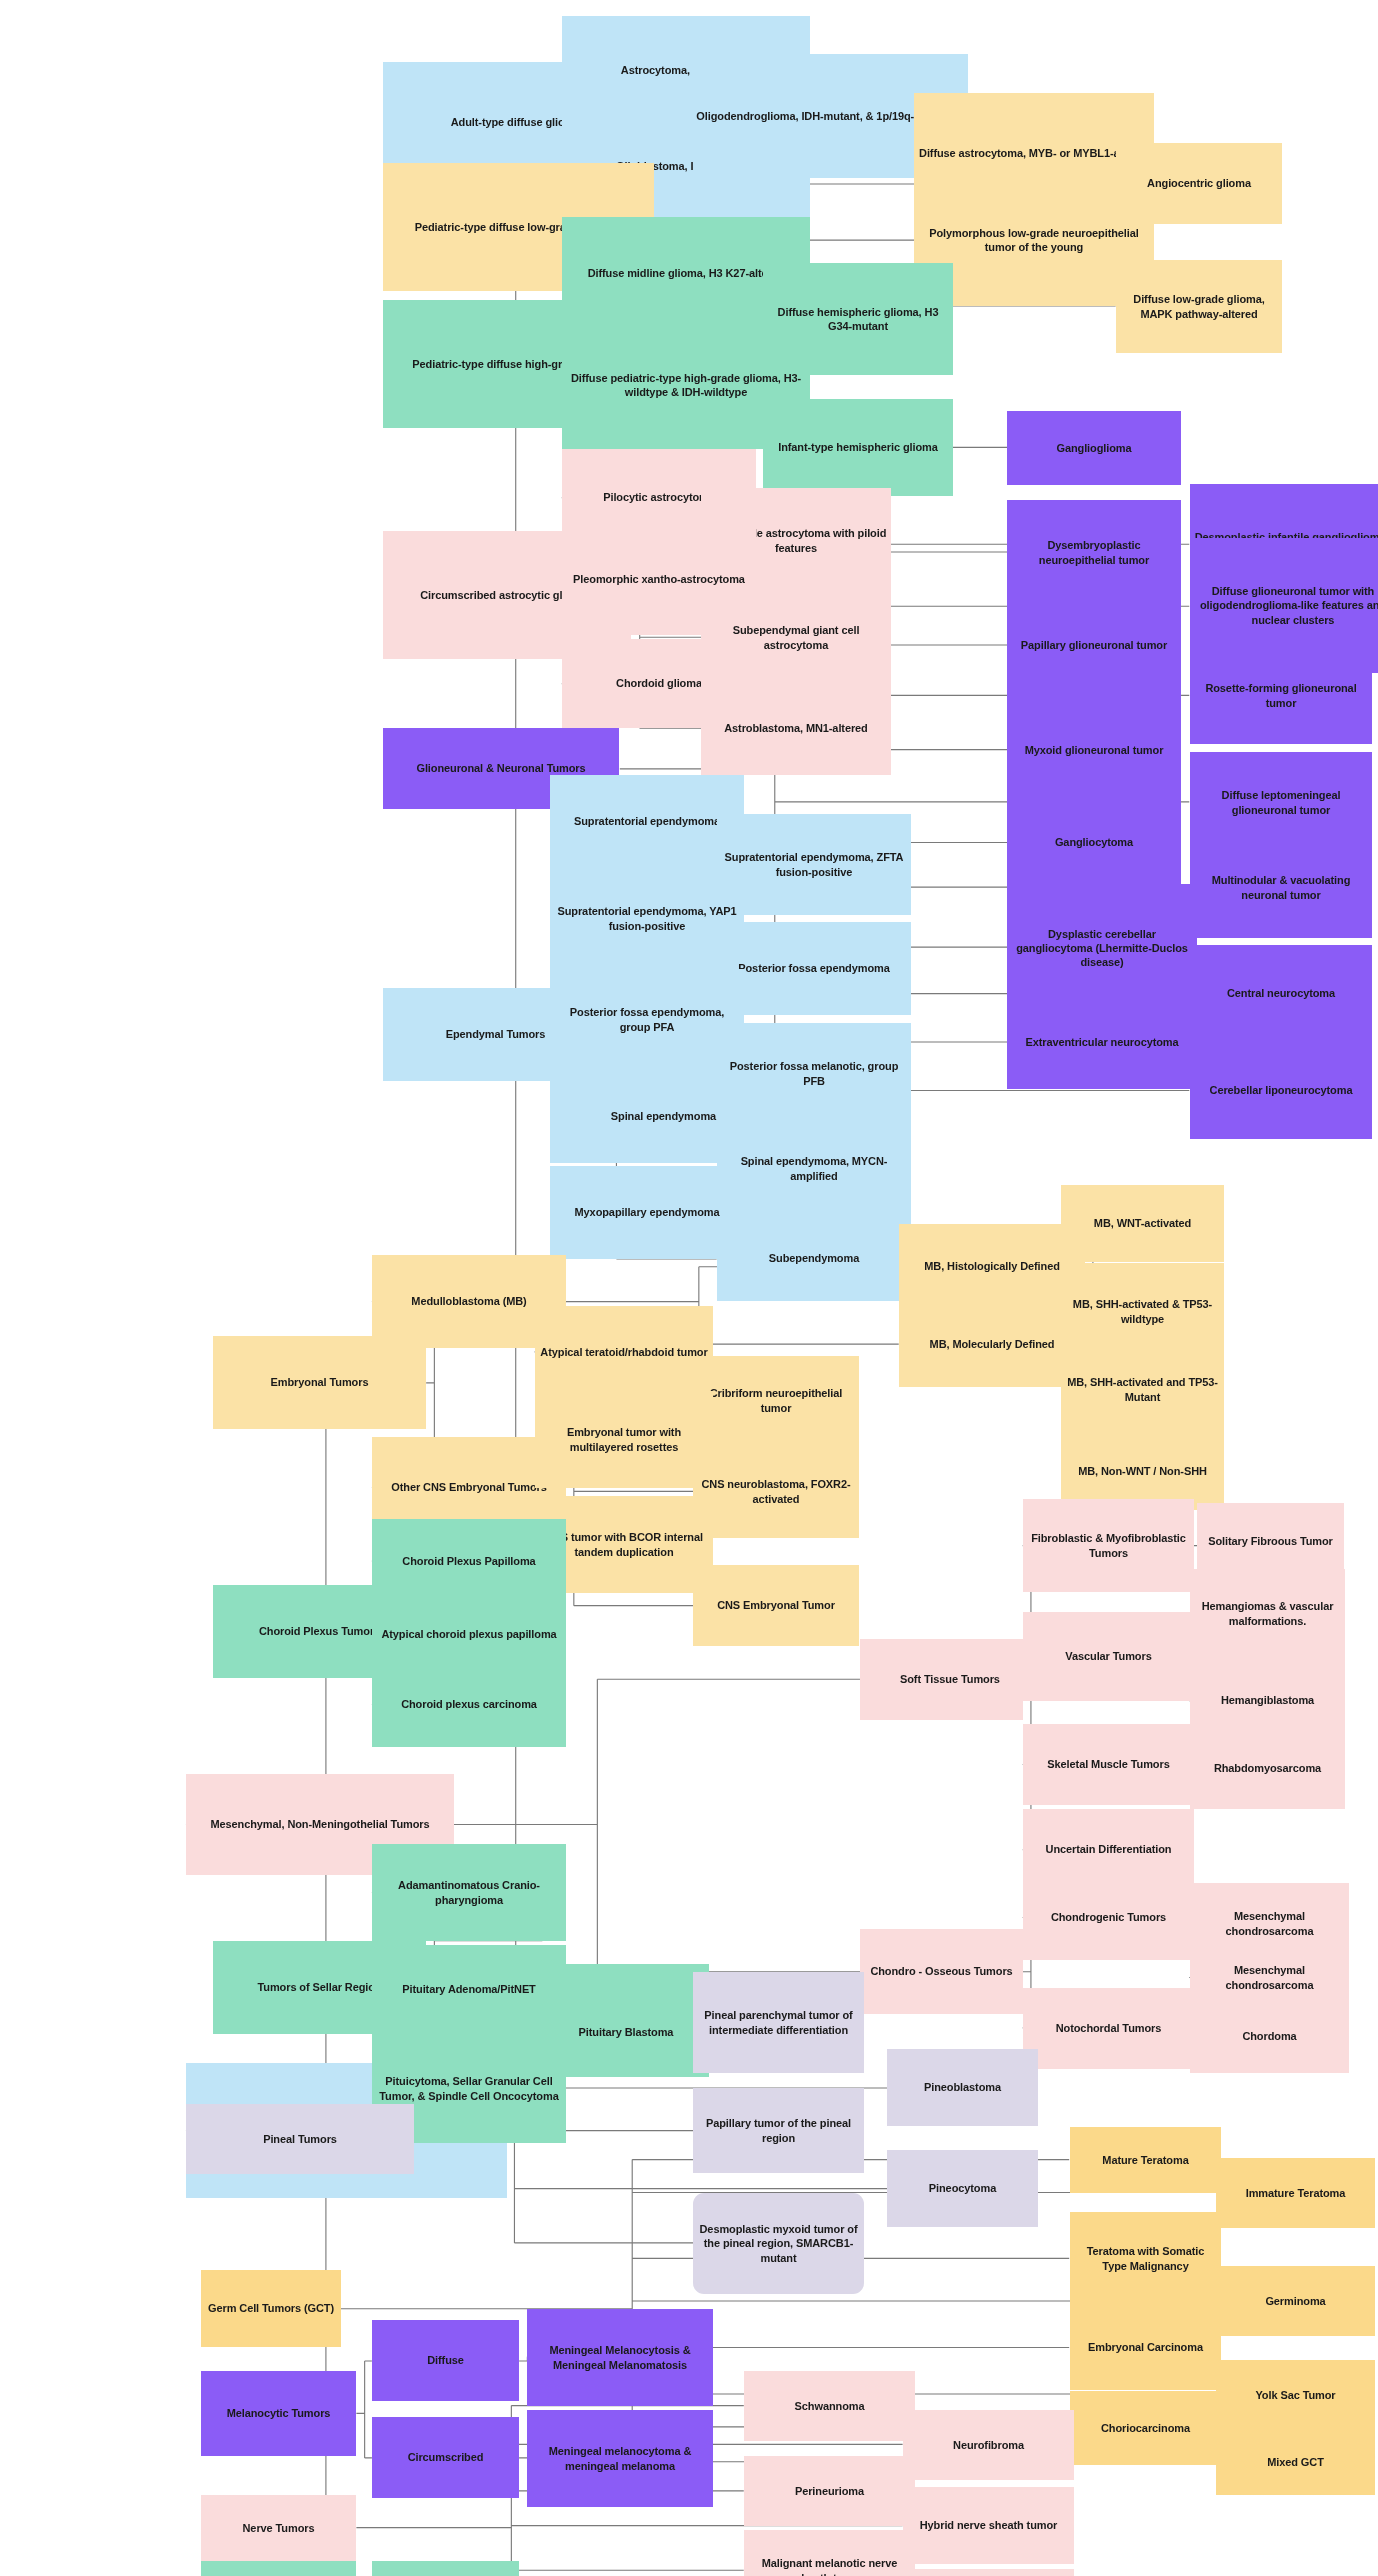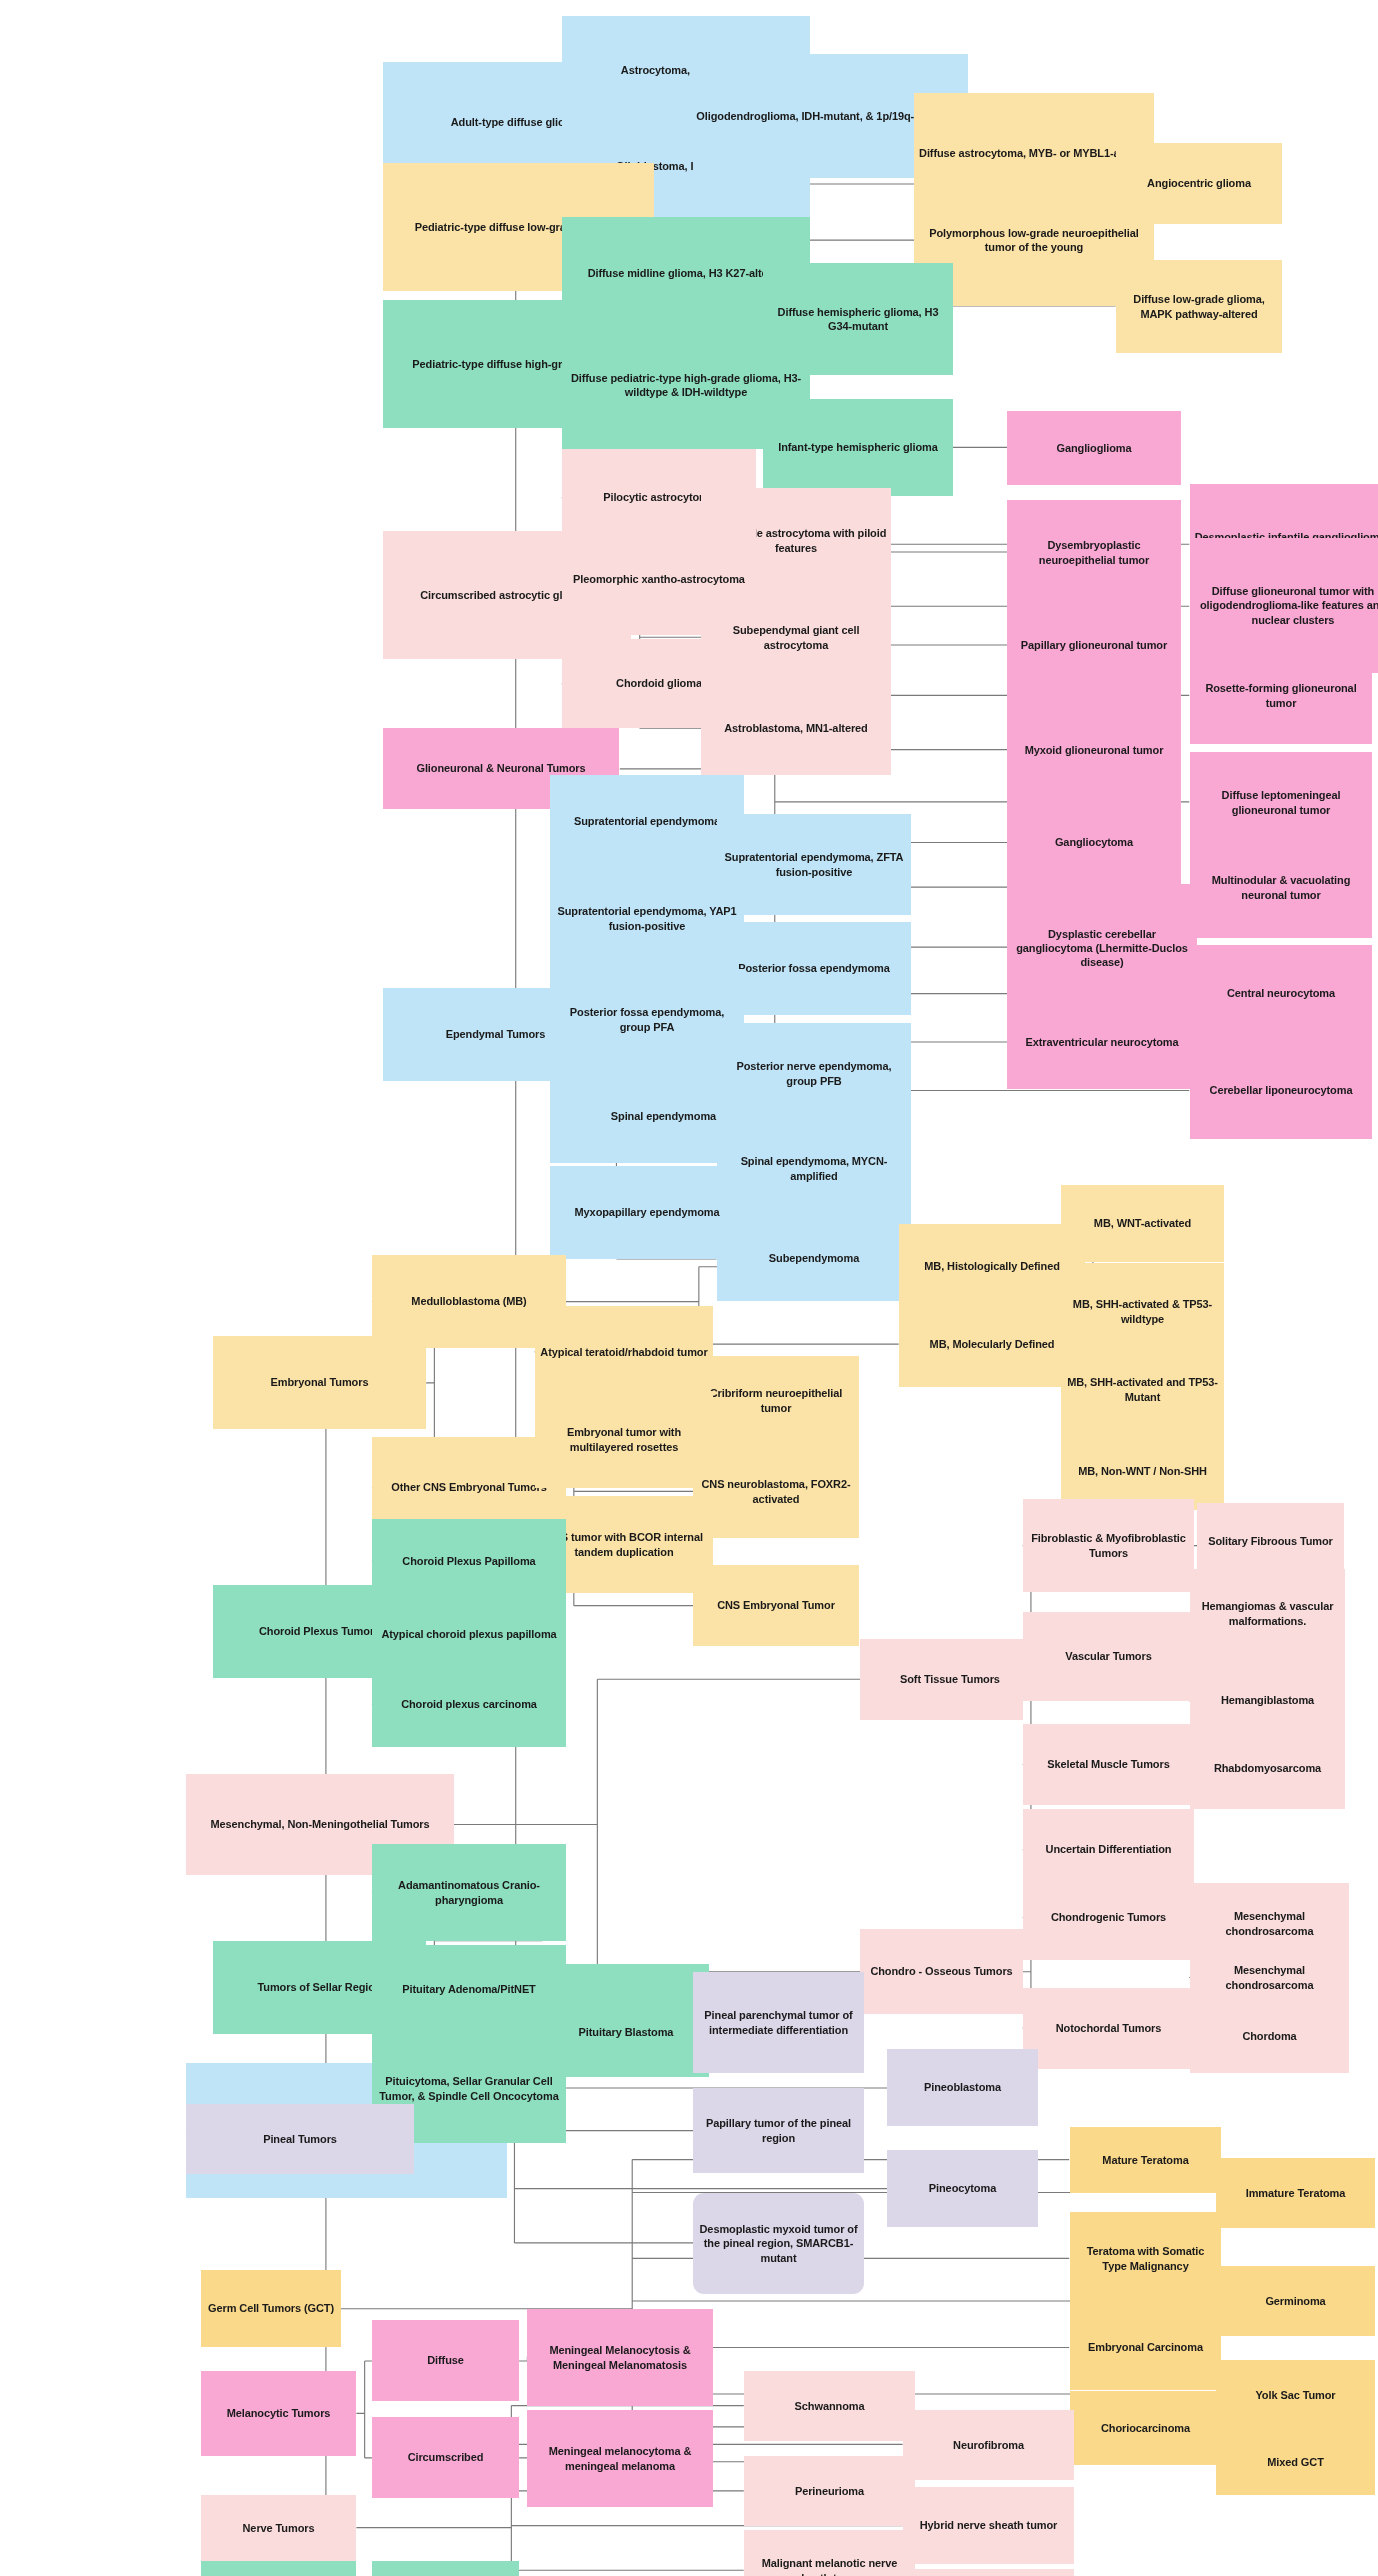--- a/index.html
+++ b/index.html
@@ -26,21 +26,21 @@
     padding:2.1px 3.1px;
     letter-spacing:-0.1px;
     word-wrap:break-word;
     overflow:hidden;
   }
   
   .c-blue   { background:#bfe4f7; }
   .c-orange { background:#fbe2a6; }
   .c-green  { background:#8edfc0; }
   .c-pink   { background:#fadcdc; }
-  .c-yellow { background:#f9a8d4; }
+  .c-yellow { background:#8b5cf6; }
   .c-gold   { background:#fbd98a; }
   .c-purple { background:#dbd7e8; }
 </style>
 </head>
 <body>
 
 <div id="canvas">
   <svg id="wires" viewBox="0 0 2675 5818" width="1378" height="2997">
       <path d="M616.64 12377.92 H632.64 M632.64 4136 H360.96 M632.64 2684.64 H413.59999999999997 M632.64 3165.9199999999996 H413.59999999999997 M632.64 3541.9199999999996 H360.96 M632.64 3857.7599999999998 H413.59999999999997 M632.64 4151.04 H360.96 M632.64 4481.92 H391.03999999999996 M632.64 4684.96 H391.03999999999996 M632.64 4906.799999999999 H391.03999999999996 M632.64 5034.639999999999 H391.03999999999996 M632.64 5478.32 H391.03999999999996 M632.64 5636.24 H391.03999999999996 M632.64 2684.64 V12377.92" stroke="#7a7a7a" stroke-width="2.2" fill="none"></path>
       <path d="M985.1199999999999 4136 H1001.1199999999999 M1001.1199999999999 236.88 H744.4799999999999 M1001.1199999999999 439.91999999999996 H744.4799999999999 M1001.1199999999999 706.88 H744.4799999999999 M1001.1199999999999 1154.32 H744.4799999999999 M1001.1199999999999 1492.72 H744.4799999999999 M1001.1199999999999 2007.84 H744.4799999999999 M1001.1199999999999 236.88 V4136" stroke="#7a7a7a" stroke-width="2.2" fill="none"></path>
@@ -199,21 +199,21 @@
       <div class="node c-blue" style="left: 550px; top: 868px; width: 194px; height: 101px; font-size: 11px;">
         <span>Supratentorial ependymoma, YAP1 fusion-positive</span>
       </div>
       <div class="node c-blue" style="left: 717px; top: 922px; width: 194px; height: 93px; font-size: 11px;">
         <span>Posterior fossa ependymoma</span>
       </div>
       <div class="node c-blue" style="left: 550px; top: 969px; width: 194px; height: 101px; font-size: 11px;">
         <span>Posterior fossa ependymoma, group PFA</span>
       </div>
       <div class="node c-blue" style="left: 717px; top: 1023px; width: 194px; height: 101px; font-size: 11px;">
-        <span>Posterior nerve ependymoma, group PFB</span>
+        <span>Posterior fossa melanotic, group PFB</span>
       </div>
       <div class="node c-blue" style="left: 550px; top: 1070px; width: 194px; height: 93px; font-size: 11px; padding-left: 36px;">
         <span>Spinal ependymoma</span>
       </div>
       <div class="node c-blue" style="left: 717px; top: 1120px; width: 194px; height: 97px; font-size: 11px;">
         <span>Spinal ependymoma, MYCN-amplified</span>
       </div>
       <div class="node c-blue" style="left: 550px; top: 1166px; width: 194px; height: 93px; font-size: 11px;">
         <span>Myxopapillary ependymoma</span>
       </div>

